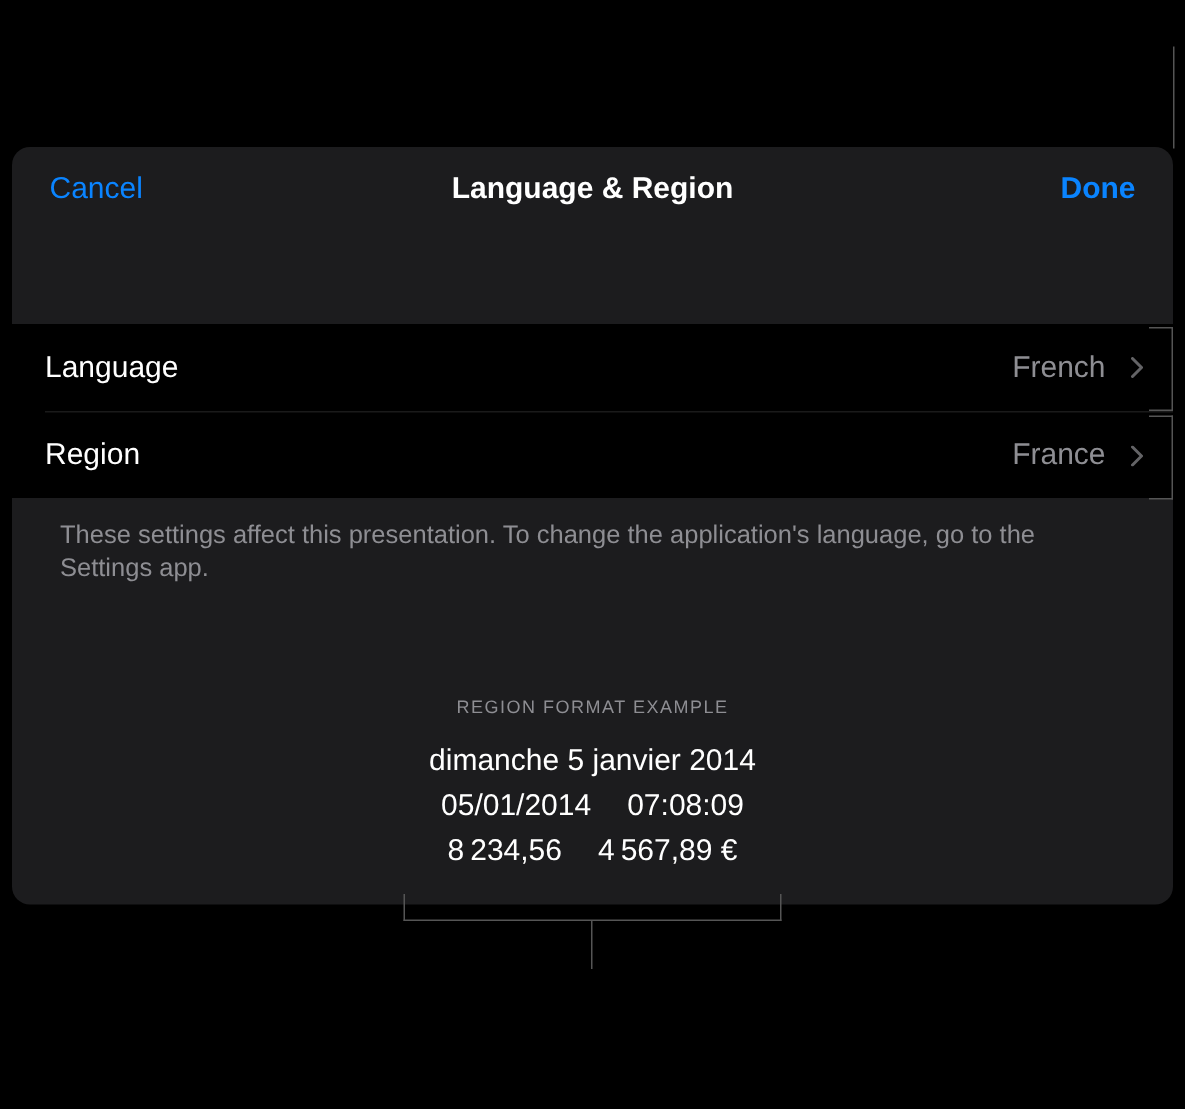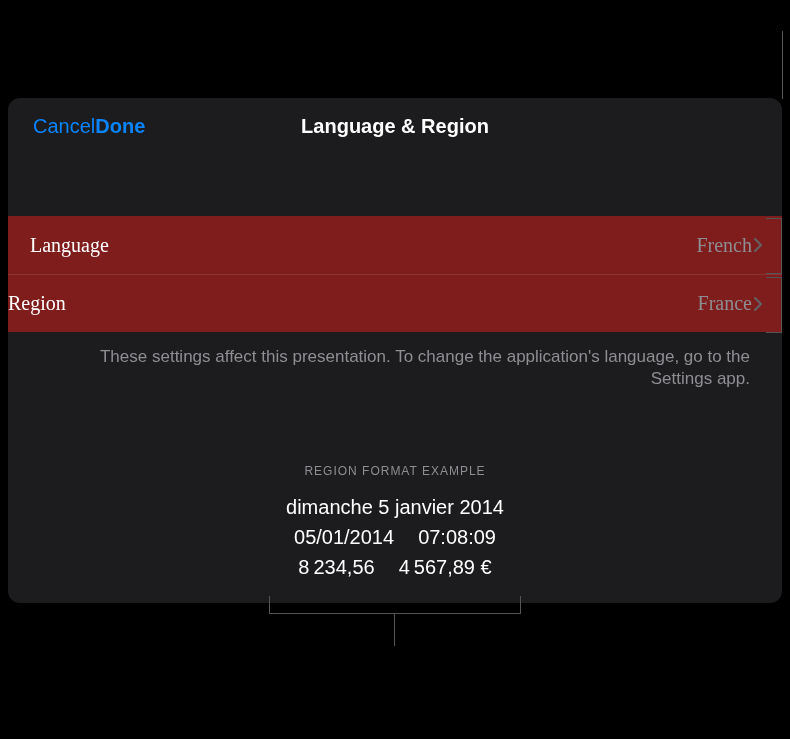--- a/index.html
+++ b/index.html
@@ -22,20 +22,21 @@
       width: 774px;
       height: 505px;
       background: #1c1c1e;
       border-radius: 12px;
       overflow: hidden;
     }
     .header {
       height: 56px;
       display: flex;
       align-items: center;
+      justify-content: space-between;
       padding: 0 25px;
       position: relative;
     }
     .header-left, .header-right {
       color: #0a84ff;
       font-size: 20px;
       cursor: pointer;
       font-weight: 400;
     }
     .header-right {
@@ -44,62 +45,61 @@
     .header-title {
       position: absolute;
       left: 50%;
       transform: translateX(-50%);
       color: #fff;
       font-size: 20px;
       font-weight: 600;
     }
     .list {
       margin-top: 62px;
-      background: #7f1d1d;
-      font-family: Liberation Serif, serif;
+      background: #000000;
     }
     .row {
       display: flex;
       align-items: center;
       justify-content: space-between;
       height: 58px;
       padding: 0 20px 0 22px;
       cursor: pointer;
     }
     .row + .row {
       border-top: 1px solid rgba(255,255,255,0.1);
+      margin-left: 22px;
       padding-left: 0;
     }
     .row-label {
       color: #fff;
       font-size: 20px;
       font-weight: 400;
     }
     .row-right {
       display: flex;
       align-items: center;
-      gap: 2px;
+      gap: 17px;
     }
     .row-value {
       color: #8e8e93;
       font-size: 20px;
       font-weight: 400;
     }
     .chevron {
       color: #636366;
       width: 8px;
       height: 14px;
     }
     .footer-note {
       padding: 14px 32px;
       color: #8e8e93;
       font-size: 17px;
       line-height: 1.3;
       font-weight: 400;
-      text-align: right;
     }
     .example-section {
       margin-top: 60px;
       text-align: center;
     }
     .example-header {
       color: #8e8e93;
       font-size: 12px;
       letter-spacing: 1px;
       font-weight: 400;

